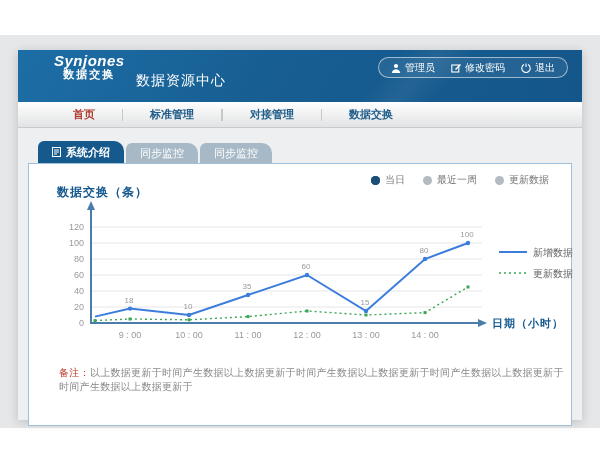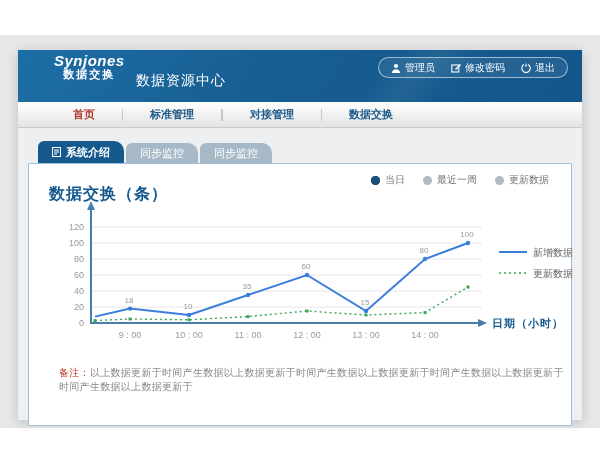--- a/index.html
+++ b/index.html
@@ -40,21 +40,21 @@
   .tab.inactive { background:#a7b9c6; height:20px; }
 
   
   .panel { position:relative; margin:0 10px; height:263px; background:#fff; border:1px solid #9fc0da; }
 
   .radio-row { position:absolute; top:9px; right:22px; display:flex; gap:18px; align-items:center; }
   .radio-item { display:flex; align-items:center; gap:5px; font-size:10px; color:#777; cursor:pointer; }
   .dot { width:9px; height:9px; border-radius:50%; background:#b3bac0; }
   .radio-item.selected .dot { background:#1b4f78; box-shadow:inset 0 0 0 1.5px #1b4f78; }
 
-  .ylabel { position:absolute; left:20px; top:20px; font-size:16px; font-weight:bold; color:#15598f; letter-spacing:1px; pointer-events:none; }
+  .ylabel { position:absolute; left:28px; top:20px; font-size:12px; font-weight:bold; color:#15598f; letter-spacing:1px; pointer-events:none; }
 
   .chart-wrap { position:absolute; left:8px; top:30px; width:548px; height:158px; }
 
   .note { position:absolute; left:30px; top:202px; font-size:10px; color:#8a8a8a; letter-spacing:.3px; }
   .note .prefix { color:#c0392b; }
 </style>
 </head>
 <body>
 
 <div class="backdrop"></div>

